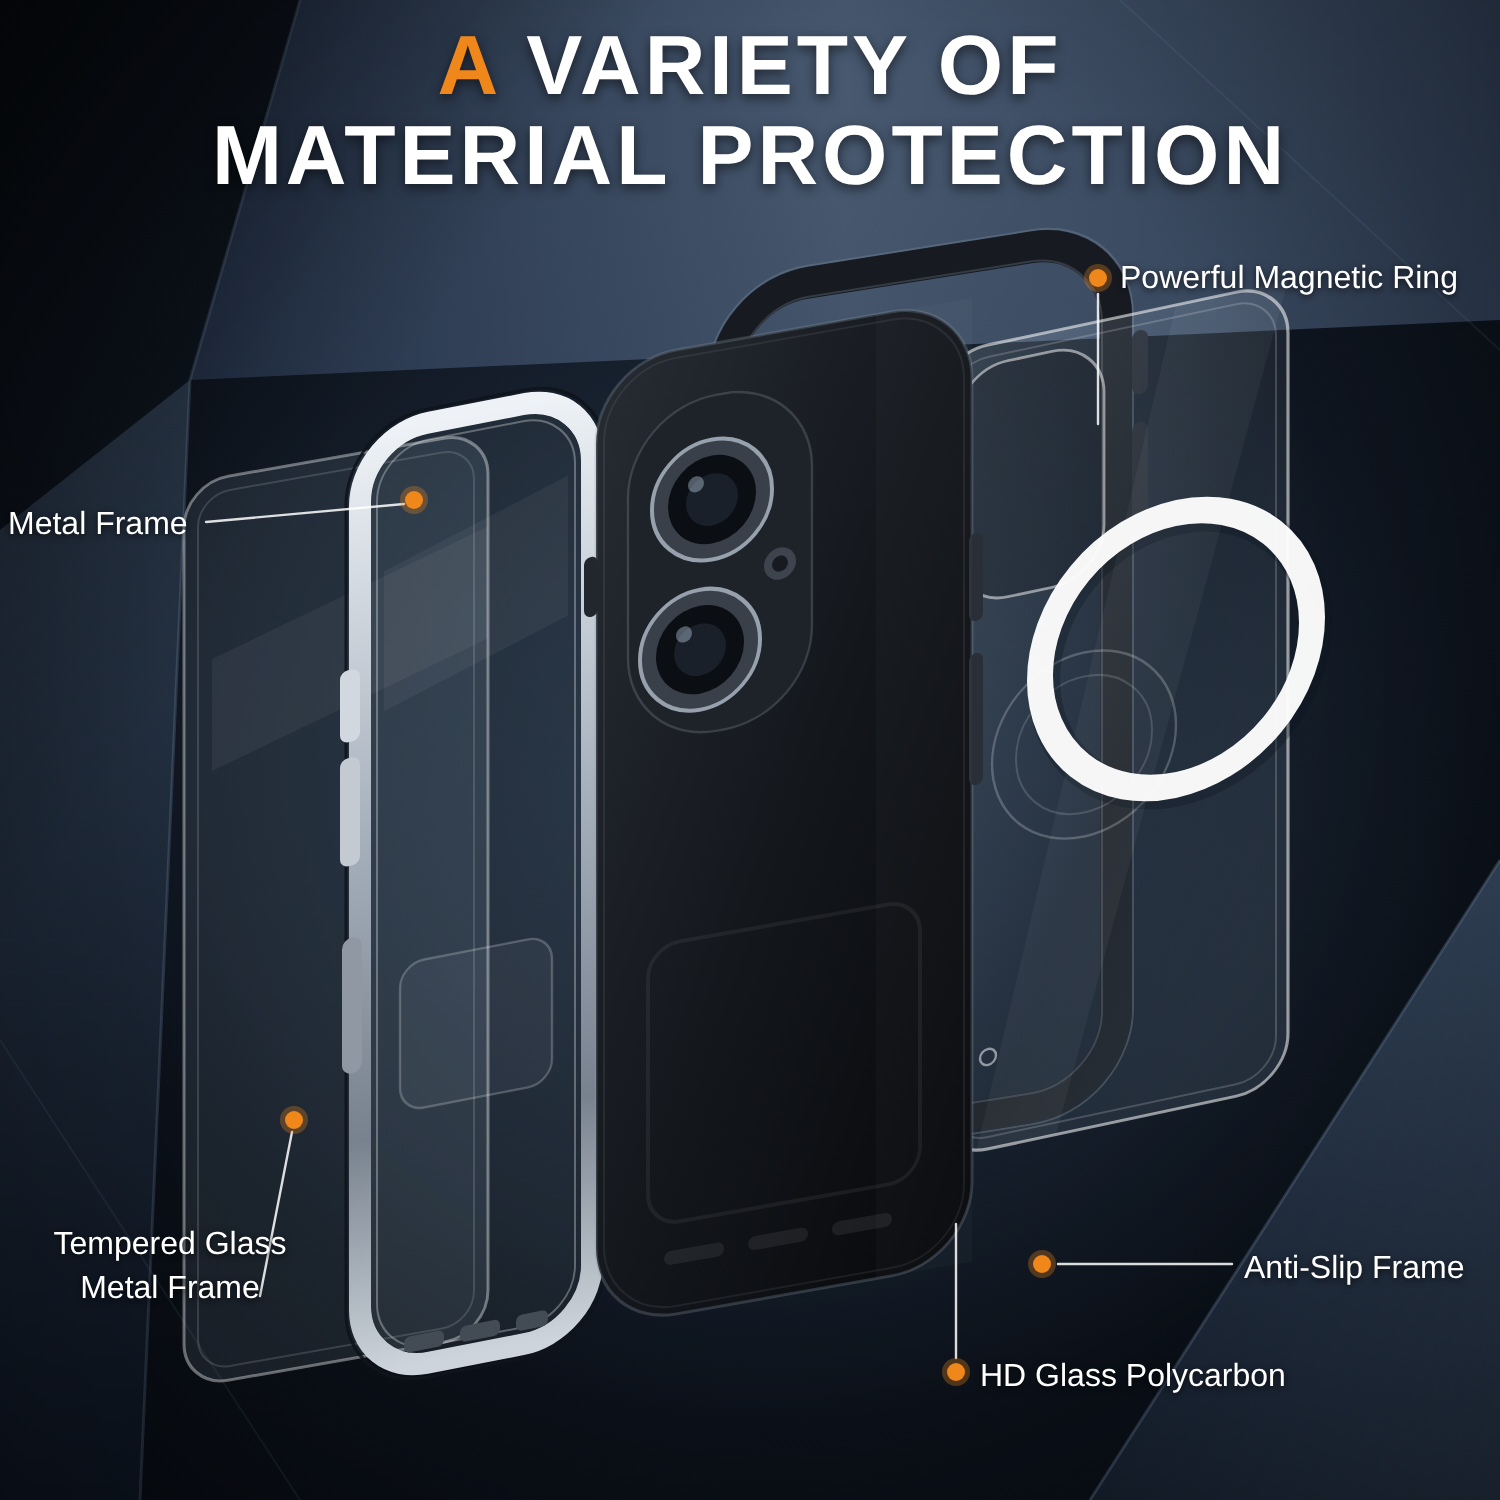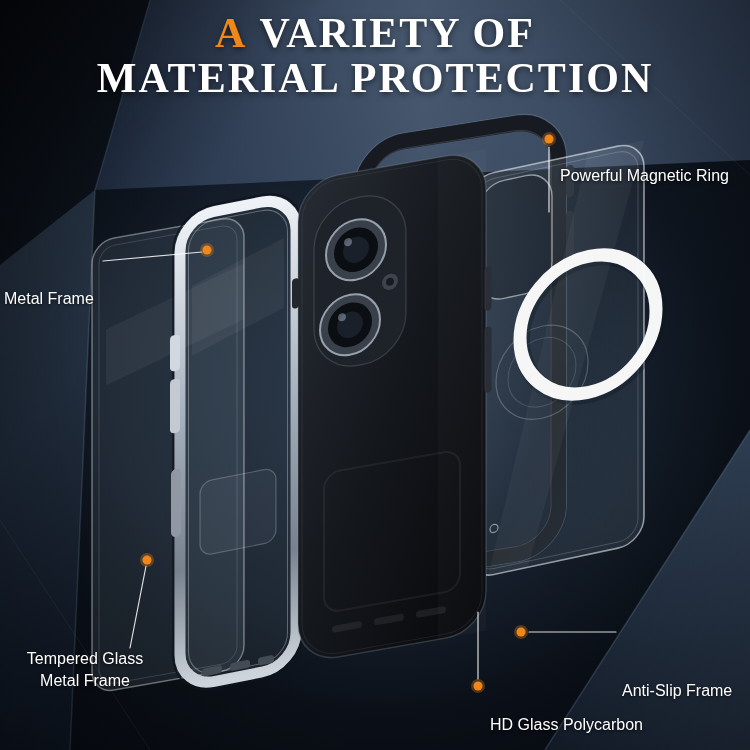--- a/index.html
+++ b/index.html
@@ -14,34 +14,32 @@
       radial-gradient(ellipse at 50% 44%, rgba(0,0,0,0) 52%, rgba(0,0,0,0.40) 100%),
       linear-gradient(125deg, rgba(0,0,0,0.5) 0%, rgba(0,0,0,0) 26%);
   }
   .bg{position:absolute;inset:0;z-index:0;}
   .art{position:absolute;inset:0;z-index:2;}
   .title{
     position:absolute;top:11px;left:0;width:100%;z-index:3;
     text-align:center;color:#ffffff;font-weight:bold;
     letter-spacing:2px;line-height:1.07;
     text-shadow:0 2px 6px rgba(0,0,0,.55);
-    font-family:Liberation Serif, serif;
   }
   .title .line{font-size:42px;}
   .title .rest{display:inline-block;margin-left:12px;}
   .accent{color:#F0871A;}
   .label{
     position:absolute;z-index:4;color:#ffffff;font-size:16px;
     white-space:nowrap;text-shadow:0 1px 3px rgba(0,0,0,.75);
     line-height:1.35;
-    margin-top:36px;
   }
   .lbl-magnetic{left:560px;top:129px;}
   .lbl-metal{left:4px;top:252px;}
-  .lbl-antislip{left:622px;top:644px;}
+  .lbl-antislip{left:622px;top:624px;}
   .lbl-hdback{left:490px;top:678px;}
   .lbl-tempered{left:6px;top:612px;width:158px;text-align:center;white-space:normal;}
 </style>
 </head>
 <body>
 
 <div class="stage">
 
   <svg class="bg" width="750" height="750" viewBox="0 0 750 750">
     <defs>

